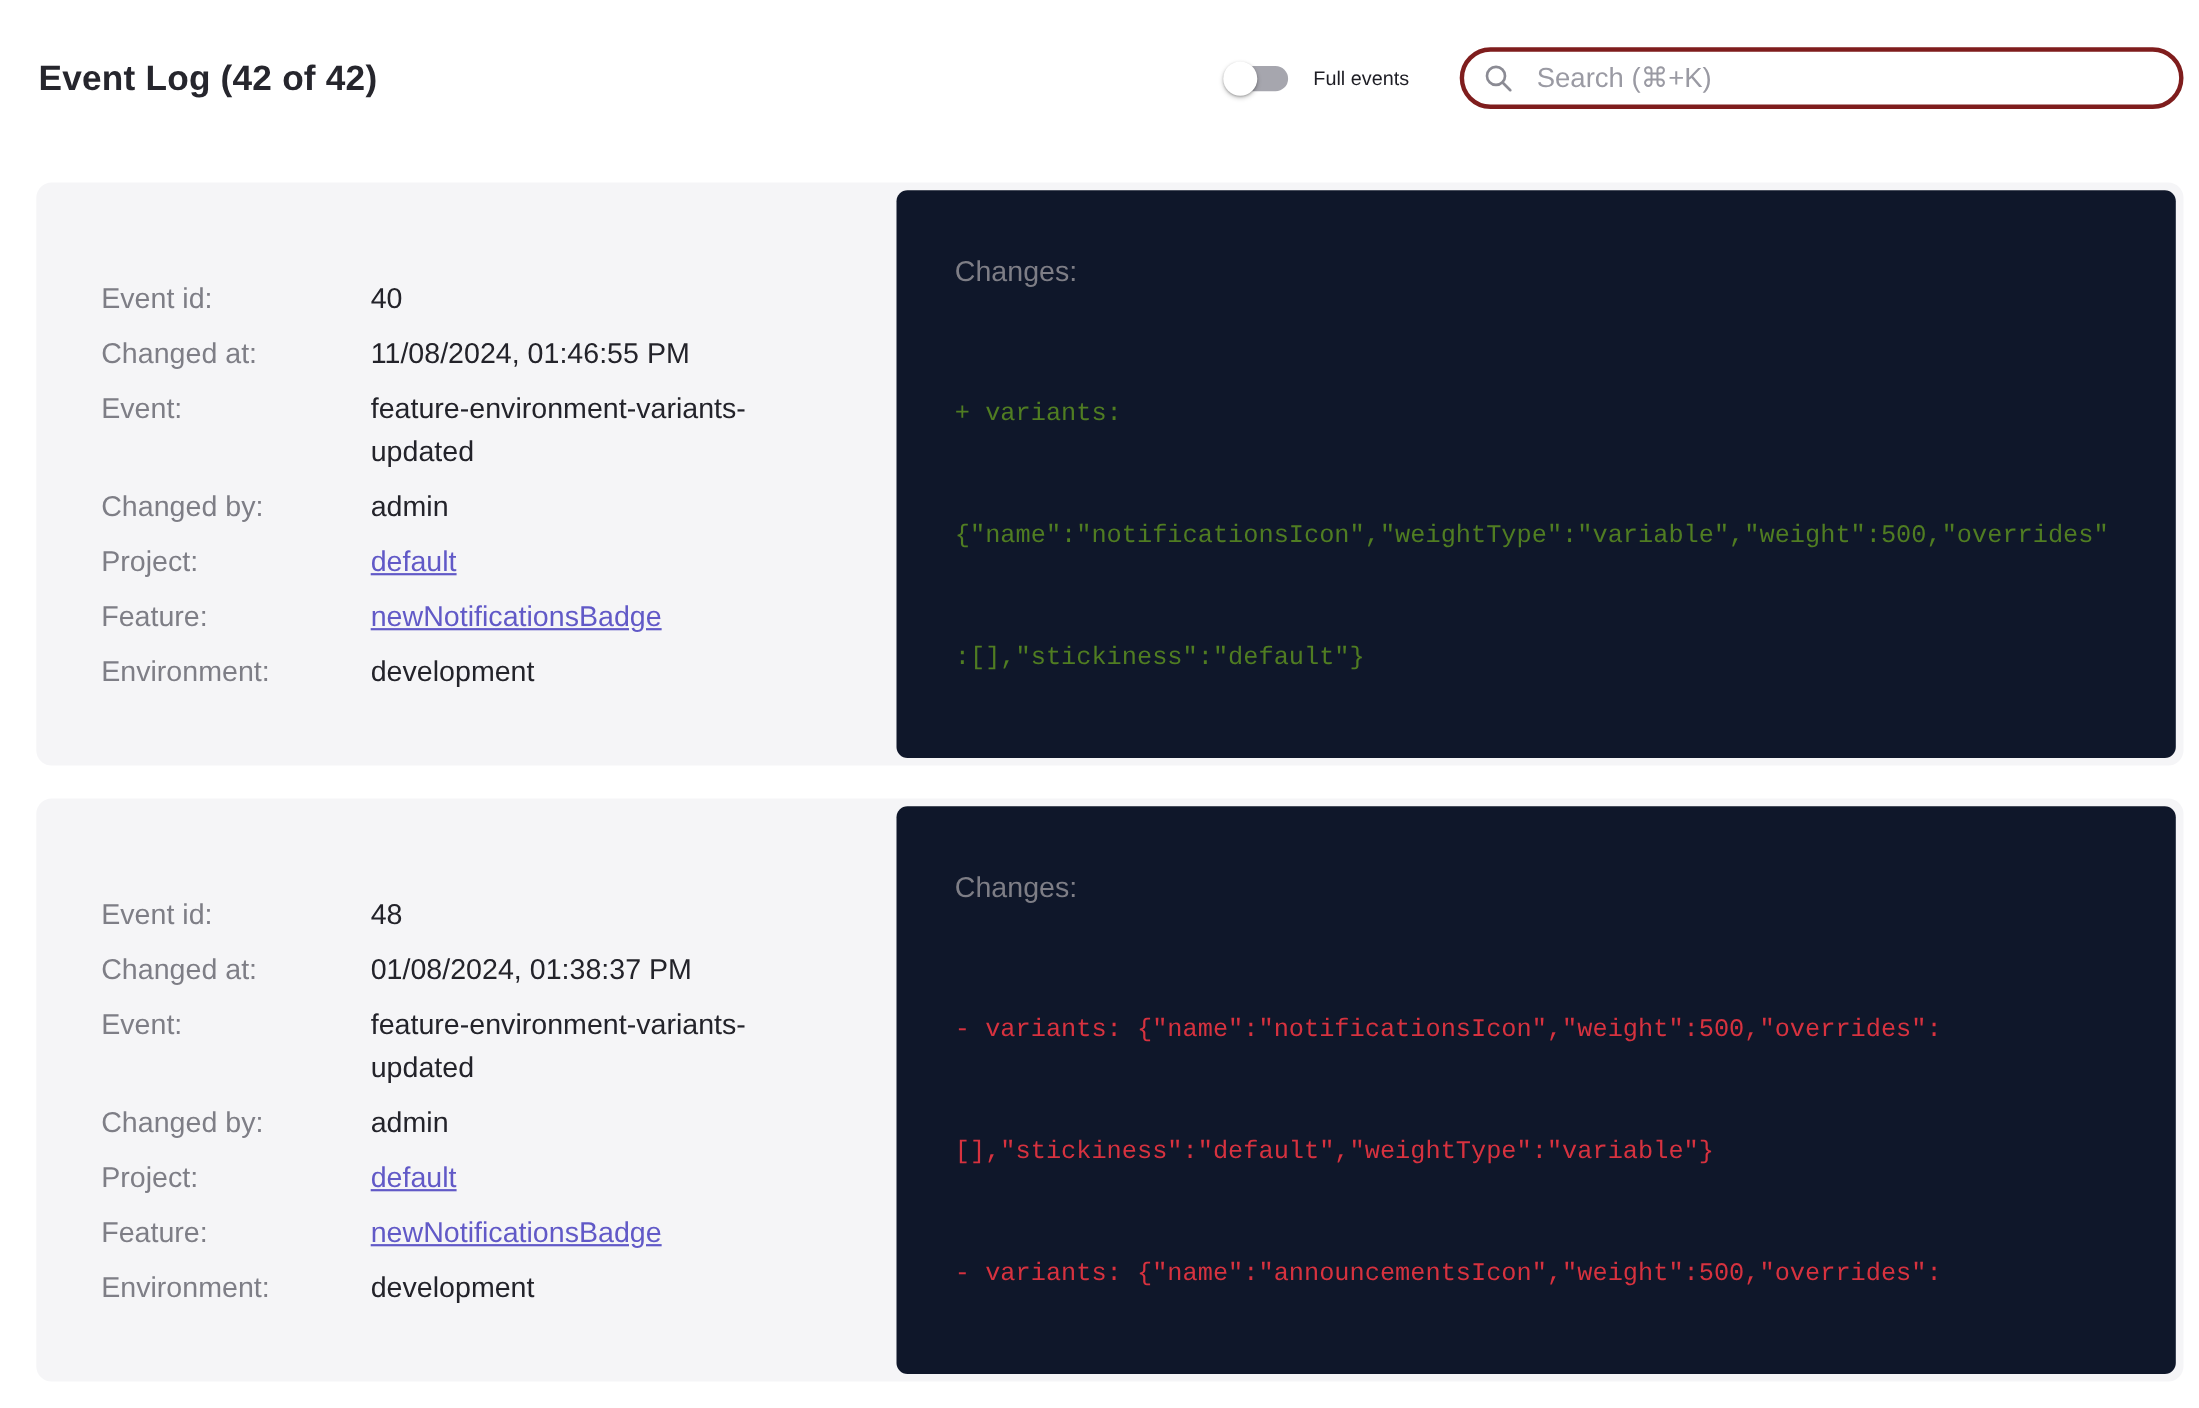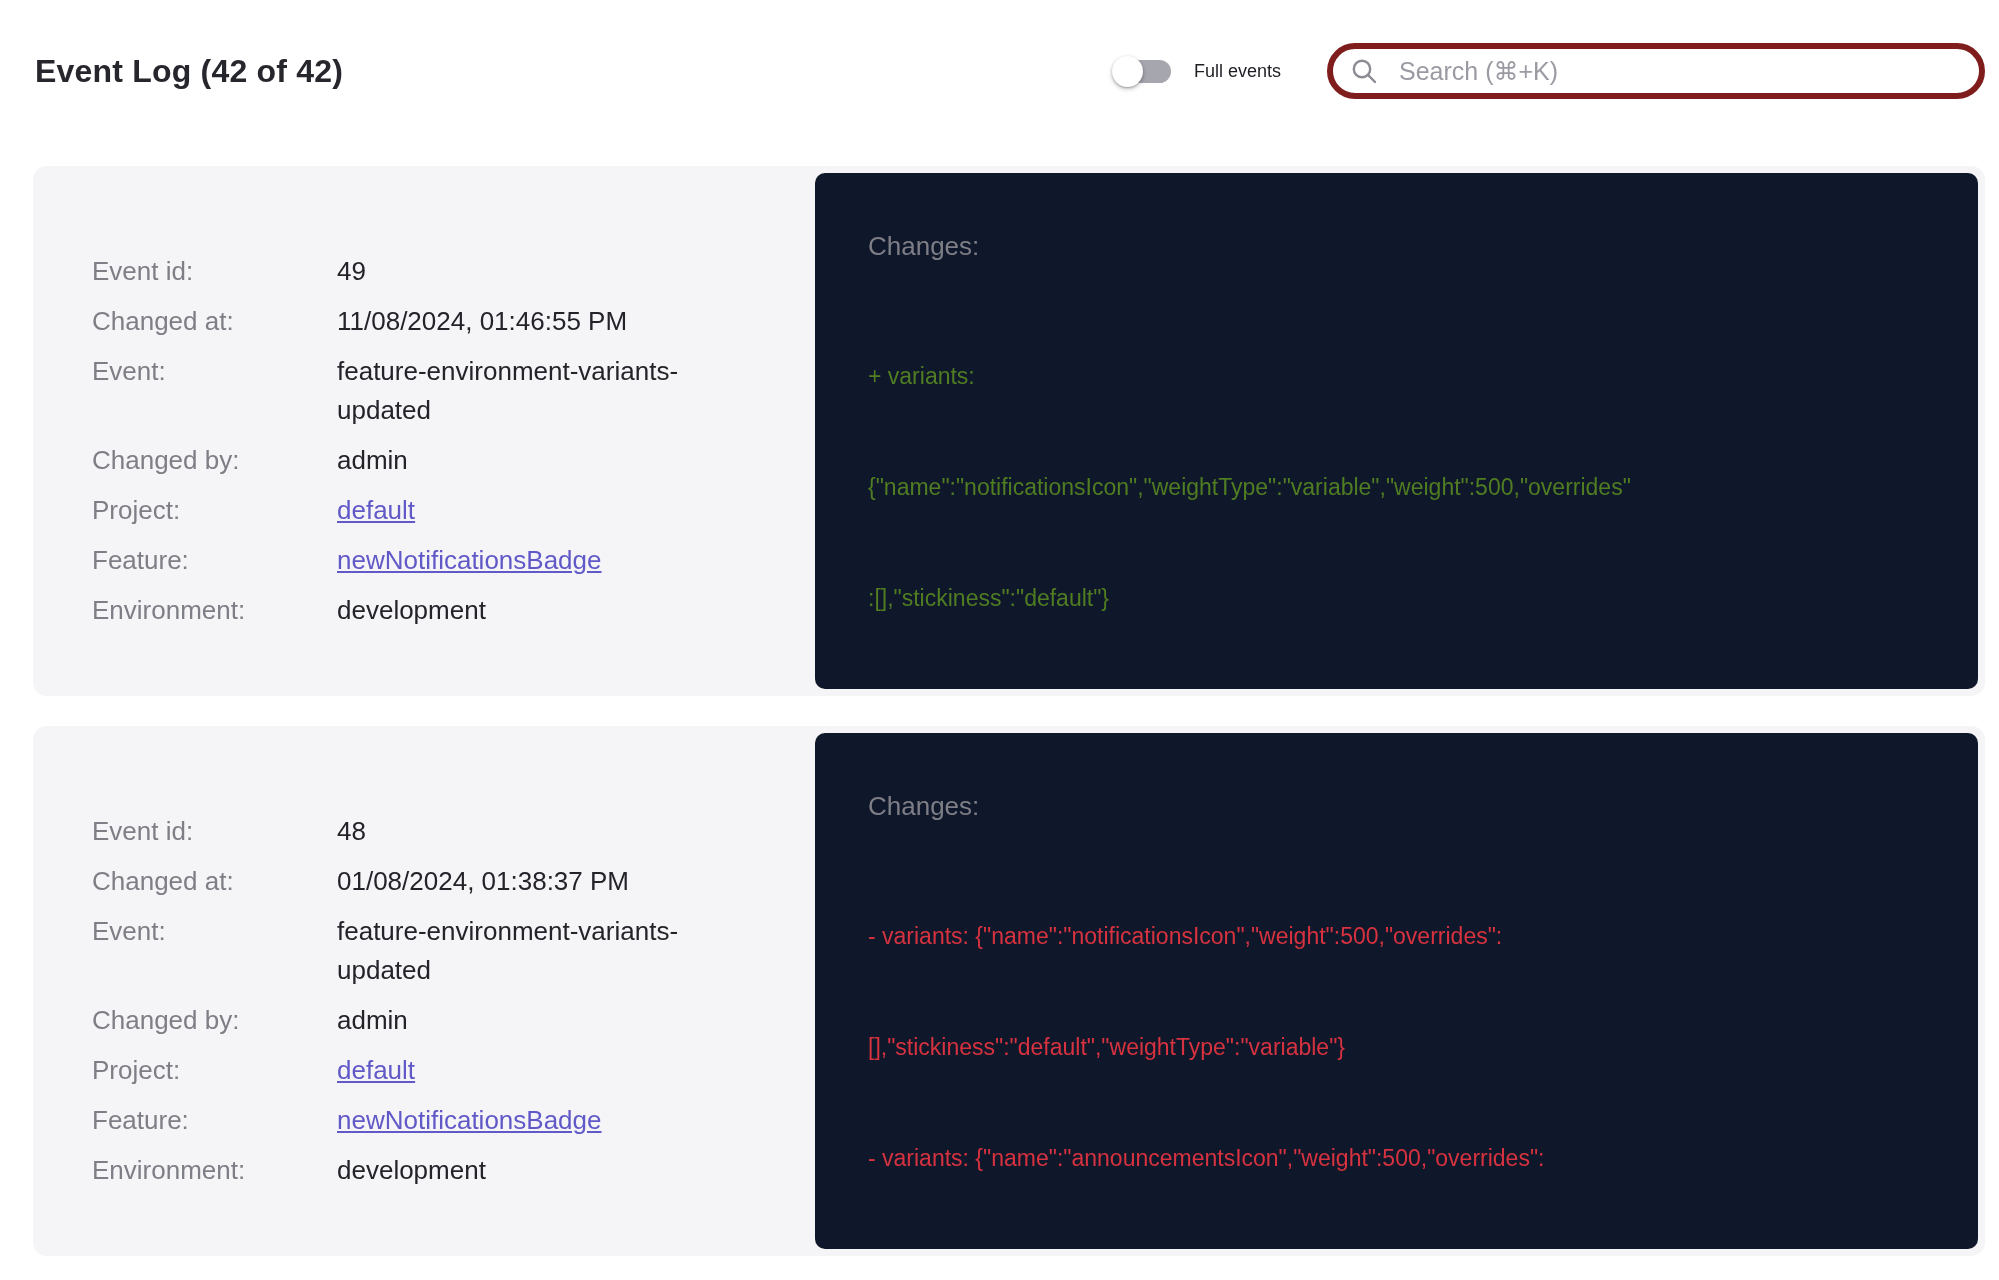--- a/index.html
+++ b/index.html
@@ -41,21 +41,21 @@
     font-size: 18px;
     font-weight: 500;
     color: #1d1d24;
     white-space: nowrap;
   }
 
   .search-box {
     display: flex; align-items: center;
     margin-left: 46px;
     width: 658px; height: 56px;
-    border: 6px solid #7f1d1d;
+    border: 4px solid #7f1d1d;
     border-radius: 28px;
     background: #fff;
     padding: 0 20px 0 17px;
   }
   .search-icon { flex: none; display: block; }
   .search-input {
     flex: 1;
     margin-left: 20px;
     border: none; outline: none;
     font-family: "Liberation Sans", "DejaVu Sans", sans-serif;
@@ -98,21 +98,21 @@
     padding: 54px 40px 0 53px;
     overflow: hidden;
   }
   .changes-label {
     font-size: 26px;
     line-height: 39px;
     color: #7e7e86;
     margin-bottom: 18px;
   }
   .diff-block {
-    font-family: Liberation Sans, sans-serif;
+    font-family: Liberation Mono, monospace;
     font-size: 23px;
     line-height: 37px;
     white-space: pre-wrap;
     overflow-wrap: break-word;
   }
   .diff-block.added   { color: #507d22; }
   .diff-block.removed { color: #d7323f; }
   .diff-line { min-height: 37px; }
 </style>
 </head>
@@ -137,21 +137,21 @@
     </div>
   </div>
 </div>
 
 <div class="main">
 
   <div class="event-card">
     <div class="card-meta">
       <div class="meta-row">
         <div class="meta-label">Event id:</div>
-        <div class="meta-value">49</div>
+        <div class="meta-value">40</div>
       </div>
       <div class="meta-row">
         <div class="meta-label">Changed at:</div>
         <div class="meta-value">11/08/2024, 01:46:55 PM</div>
       </div>
       <div class="meta-row">
         <div class="meta-label">Event:</div>
         <div class="meta-value">feature-environment-variants-updated</div>
       </div>
       <div class="meta-row">

